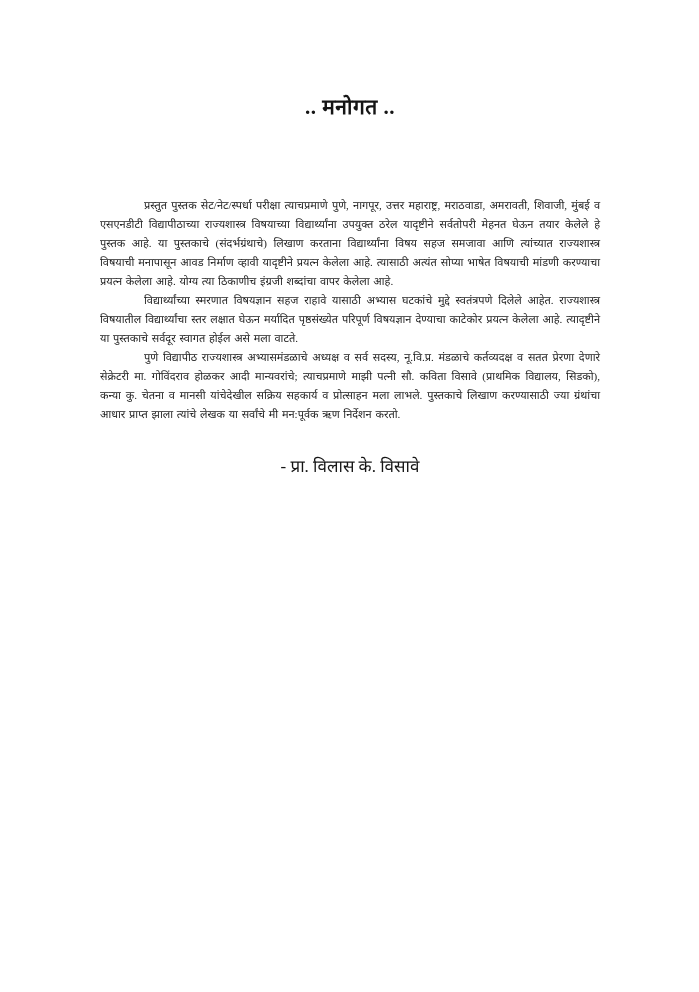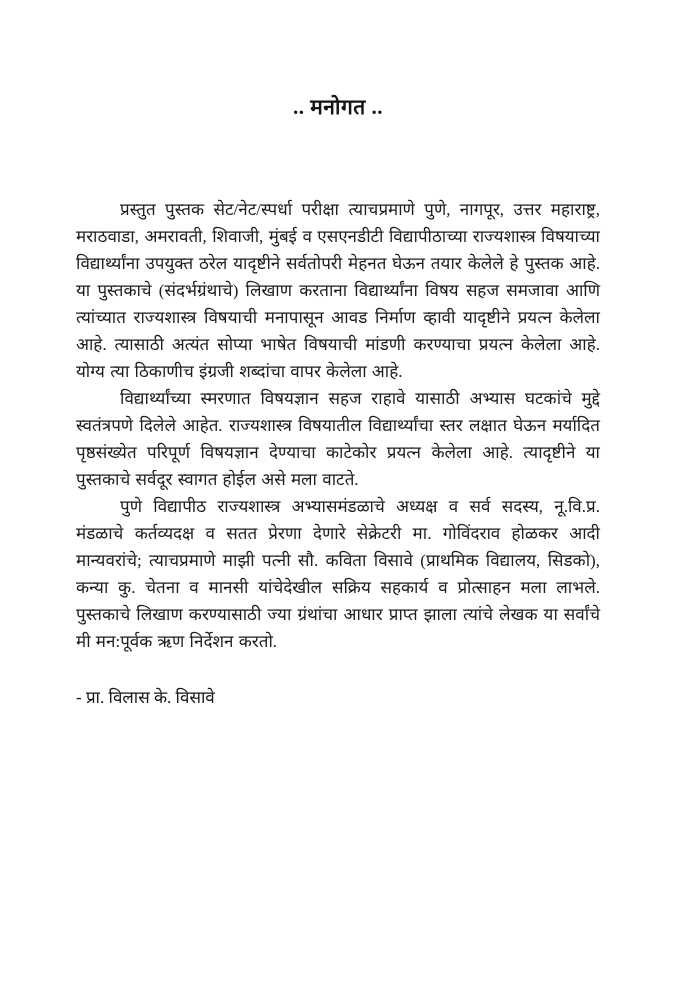--- a/index.html
+++ b/index.html
@@ -7,45 +7,45 @@
     padding: 0;
     background: #e8e8e8;
   }
   .page {
     position: relative;
     width: 699px;
     height: 992px;
     margin: 0 auto;
     background: #ffffff;
     box-sizing: border-box;
-    padding: 92px 99px 0 76px;
+    padding: 92px 99px 0 100px;
     font-family: "Liberation Serif", "DejaVu Serif", serif;
     color: #1c1c1c;
     overflow: hidden;
   }
   .title {
     margin: 0 0 76px 0;
     text-align: center;
     font-size: 21px;
     font-weight: bold;
     letter-spacing: 0.5px;
     color: #151515;
   }
   .body-text p {
     margin: 0;
     padding: 0;
     text-indent: 44px;
     text-align: justify;
-    font-size: 17px;
-    line-height: 27px;
+    font-size: 11px;
+    line-height: 19px;
     word-spacing: 1px;
   }
   .signature {
     margin-top: 30px;
-    text-align: left;
+    text-align: center;
     font-size: 17px;
     line-height: 26px;
     color: #151515;
   }
 </style>
 </head>
 <body>
 
 <div class="page">
   <h1 class="title">.. मनोगत ..</h1>

